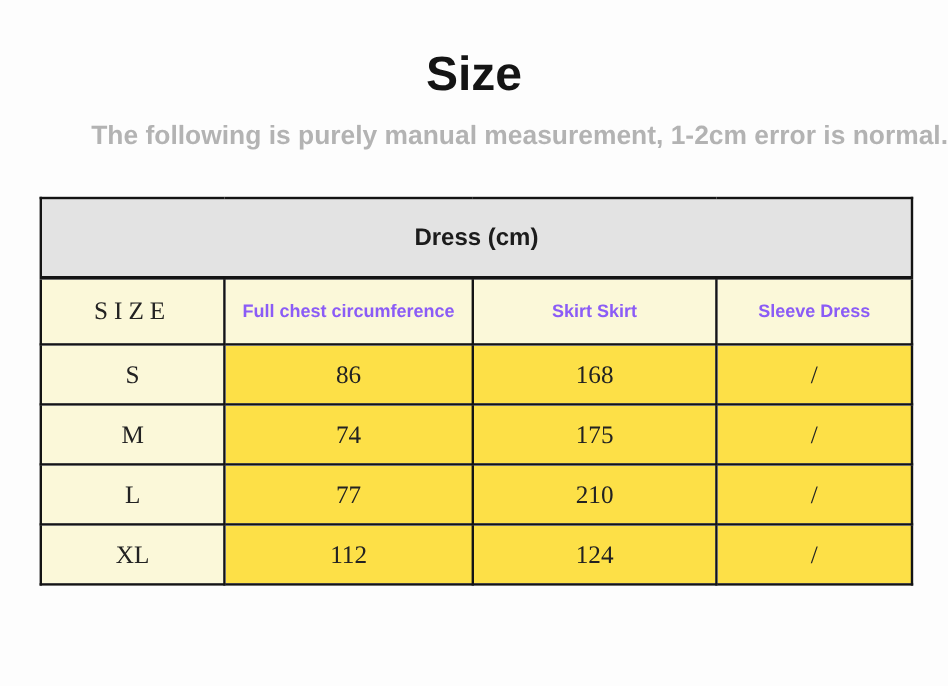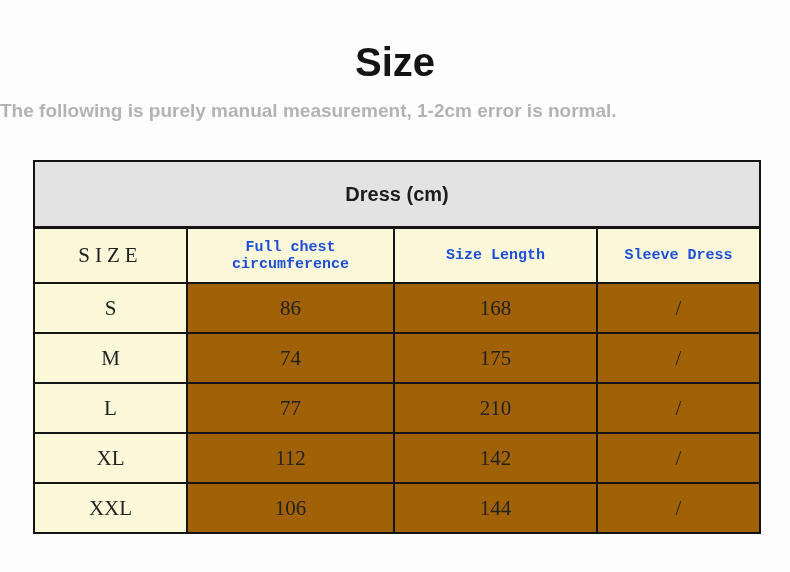--- a/index.html
+++ b/index.html
@@ -17,22 +17,22 @@
     margin-top: 40px;
     text-align: center;
     font-size: 40px;
     line-height: 1.1;
     font-weight: bold;
     color: #141414;
     letter-spacing: 0px;
   }
   .page-subtitle {
     margin-top: 16px;
-    text-align: left;
-    font-size: 19px;
+    text-align: right;
+    font-size: 22px;
     font-weight: bold;
     color: #b3b3b3;
   }
   .size-table {
     border-collapse: collapse;
     table-layout: fixed;
     width: 726px;
     margin: 38px 0 0 33px;
   }
   .size-table td, .size-table th {
@@ -47,35 +47,35 @@
     background: #e3e3e3;
     font-family: "Liberation Sans", sans-serif;
     font-weight: bold;
     font-size: 20px;
     color: #1c1c1c;
     border-bottom-width: 3px;
   }
   .header-row th {
     height: 53px;
     background: #fbf8d9;
-    font-family: Liberation Mono, monospace;
+    font-family: Liberation Sans, sans-serif;
     font-weight: bold;
     font-size: 15px;
-    color: #1d4ed8;
+    color: #8b5cf6;
   }
   .header-row th.size-col-header {
     font-family: "Liberation Serif", serif;
     font-weight: normal;
     font-size: 21px;
     letter-spacing: 5px;
     color: #222;
   }
   .data-row td {
     height: 48px;
-    background: #a16207;
+    background: #fde047;
     font-family: "Liberation Serif", serif;
     font-size: 21px;
     color: #222;
   }
   .data-row td.size-cell {
     background: #fbf8d9;
   }
 </style>
 </head>
 <body>
@@ -91,21 +91,21 @@
     <col style="width:203px">
     <col style="width:163px">
   </colgroup>
   <tbody>
     <tr class="caption-row">
       <td colspan="4">Dress (cm)</td>
     </tr>
     <tr class="header-row">
       <th class="size-col-header">SIZE</th>
       <th>Full chest circumference</th>
-      <th>Size Length</th>
+      <th>Skirt Skirt</th>
       <th>Sleeve Dress</th>
     </tr>
     <tr class="data-row">
       <td class="size-cell">S</td>
       <td>86</td>
       <td>168</td>
       <td>/</td>
     </tr>
     <tr class="data-row">
       <td class="size-cell">M</td>
@@ -115,23 +115,17 @@
     </tr>
     <tr class="data-row">
       <td class="size-cell">L</td>
       <td>77</td>
       <td>210</td>
       <td>/</td>
     </tr>
     <tr class="data-row">
       <td class="size-cell">XL</td>
       <td>112</td>
-      <td>142</td>
-      <td>/</td>
-    </tr>
-    <tr class="data-row">
-      <td class="size-cell">XXL</td>
-      <td>106</td>
-      <td>144</td>
+      <td>124</td>
       <td>/</td>
     </tr>
   </tbody>
 </table>
 
 </body></html>

